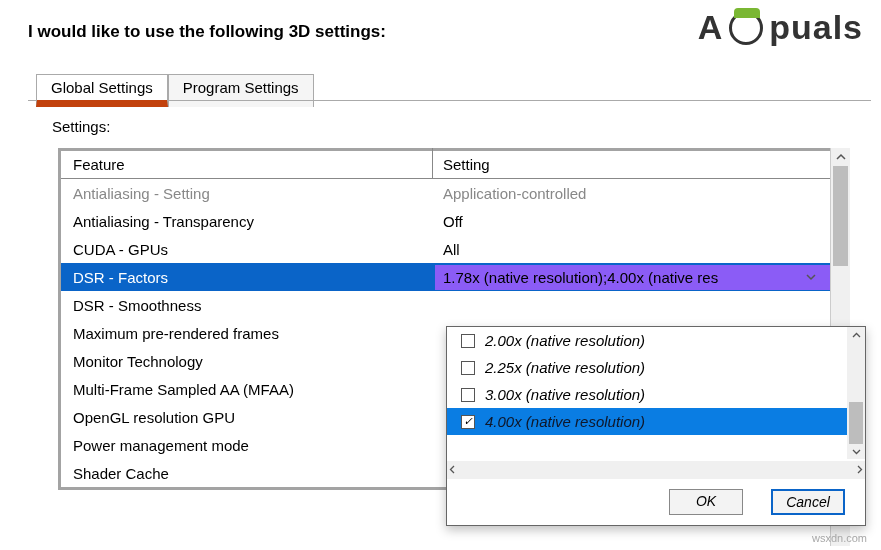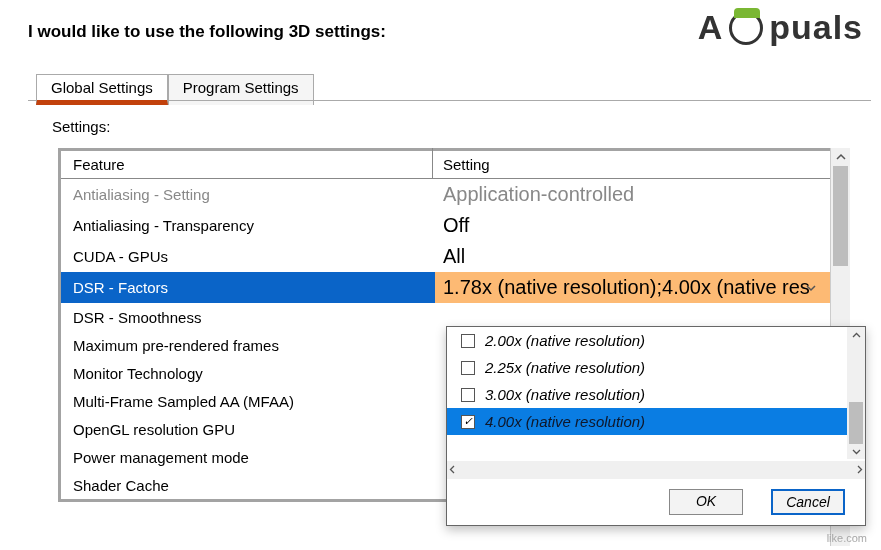--- a/index.html
+++ b/index.html
@@ -27,21 +27,21 @@
     .tab {
       border: 1px solid #aaa;
       border-bottom: none;
       padding: 4px 14px;
       background: #fff;
       font-size: 15px;
       cursor: pointer;
       position: relative;
     }
     .tab.active {
-      border-bottom: 5px solid #c2410c;
+      border-bottom: 7px solid #c2410c;
       z-index: 3;
       text-align: center;
     }
     .tab.inactive { background: #f5f5f5; }
     .panel-border {
       position: absolute;
       top: 100px;
       left: 28px;
       right: 10px;
       border-top: 1px solid #aaa;
@@ -66,21 +66,21 @@
       align-items: center;
     }
     .col-feature {
       width: 374px;
       padding: 4px 12px;
       font-size: 15px;
     }
     .col-setting {
       flex: 1;
       padding: 4px 8px;
-      font-size: 20px;
+      font-size: 15px;
       display: flex;
       align-items: center;
       position: relative;
     }
     .grid-header { border-bottom: 1px solid #888; }
     .grid-header .col-feature,
     .grid-header .col-setting { font-size: 15px; }
     .divider-v {
       position: absolute;
       left: 432px;
@@ -88,21 +88,21 @@
       width: 1px;
       height: 30px;
       background: #888;
     }
     .muted { color: #888; }
     .selected {
       background: #0a64c8;
       color: #fff;
     }
     .selected .col-setting {
-      background: #fdba74;
+      background: #8b5cf6;
       color: #000;
     }
     .dropdown-chevron {
       position: absolute;
       right: 30px;
     }
     .scrollbar-v {
       position: absolute;
       top: 148px;
       right: 31px;
@@ -386,13 +386,13 @@
           <path d="M2 1 L5.5 4.5 L2 8" fill="none" stroke="#555" stroke-width="1.3"></path>
         </svg>
     </span>
   </div>
   <div class="popup-footer">
     <div class="btn">OK</div>
     <div class="btn focused">Cancel</div>
   </div>
 </div>
 
-<div class="wsxdn">like.com</div>
+<div class="wsxdn">wsxdn.com</div>
 
 </body></html>

